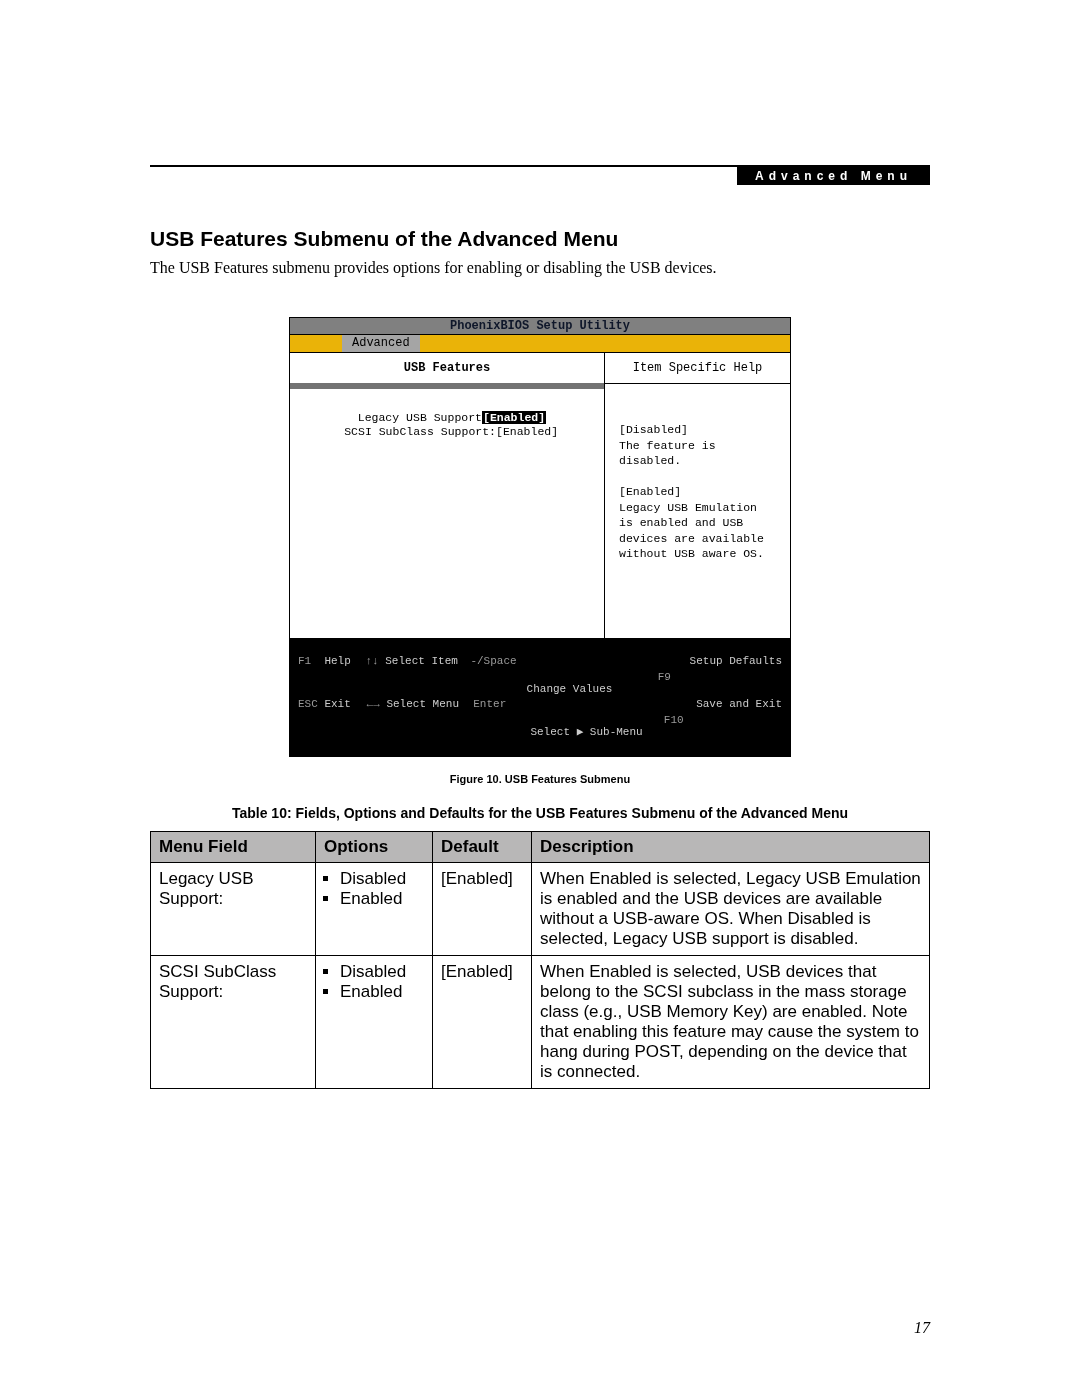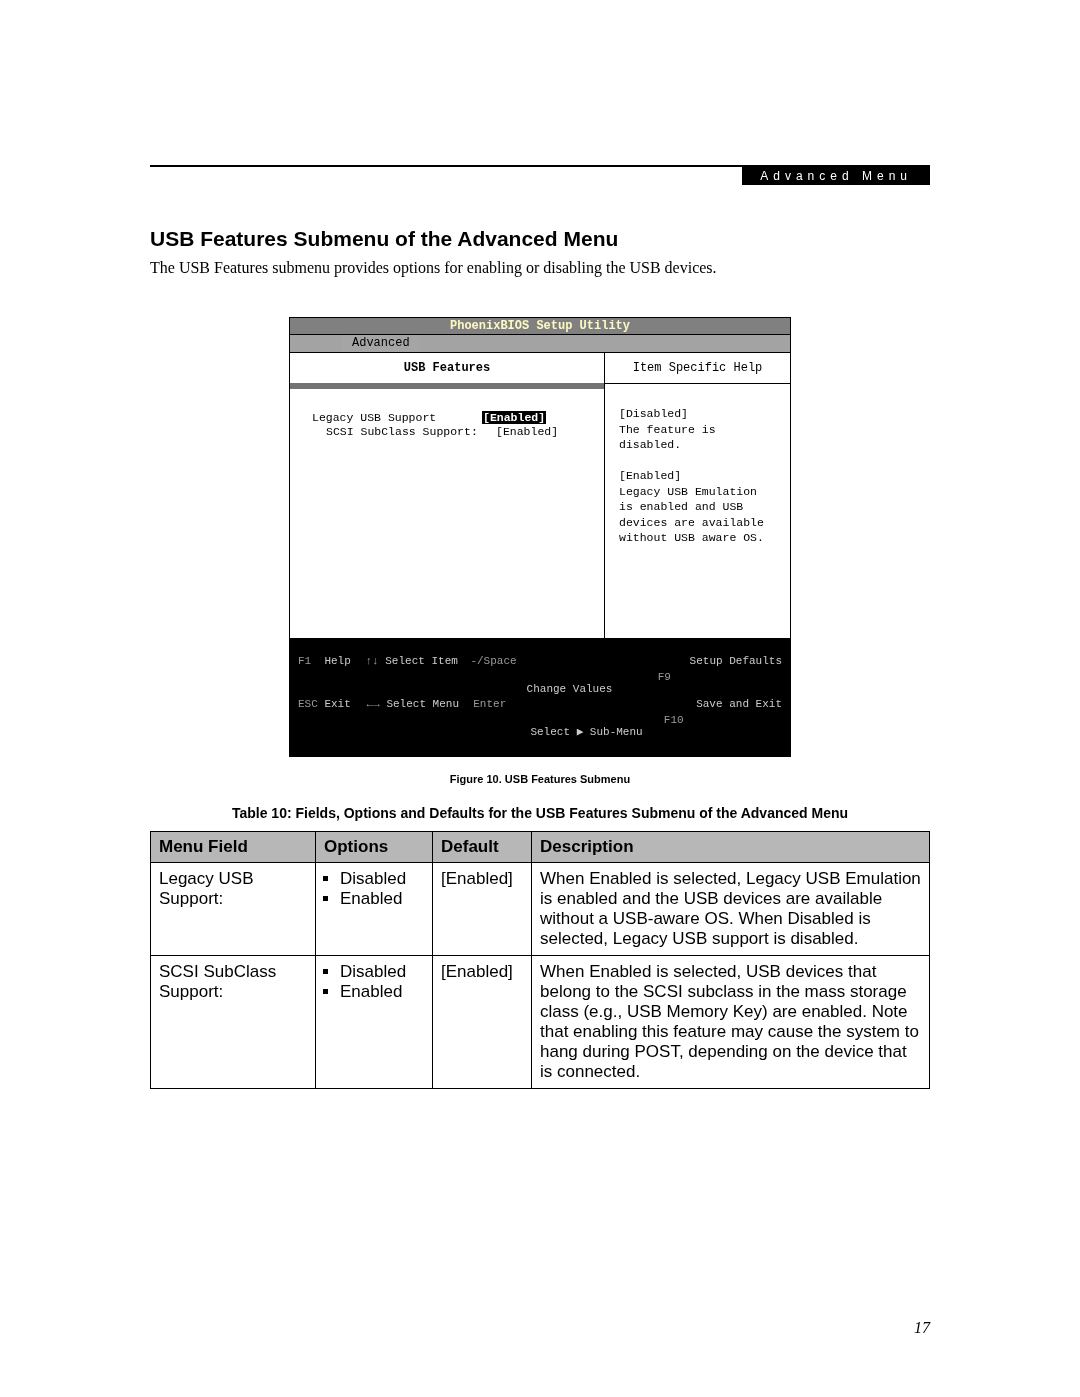--- a/index.html
+++ b/index.html
@@ -19,21 +19,21 @@
   .top-rule {
     height: 2px;
     background: #000;
     width: 100%;
     margin-bottom: 0;
   }
   .header-tab {
     background: #000;
     color: #fff;
     font-family: Arial, Helvetica, sans-serif;
-    font-weight: normal;
+    font-weight: bold;
     letter-spacing: 5px;
     font-size: 12px;
     padding: 2px 18px;
     float: right;
     margin-top: 0;
   }
   .clear { clear: both; }
   .section-title {
     font-family: Arial, Helvetica, sans-serif;
     font-weight: bold;
@@ -48,28 +48,28 @@
   
   .bios-box {
     width: 500px;
     margin: 0 auto;
     border: 1px solid #000;
     font-family: "Courier New", Courier, monospace;
     font-size: 12px;
   }
   .bios-title {
     background: #808080;
-    color: #fef9c3;
+    color: #0f172a;
     text-align: center;
     padding: 1px 0;
     font-weight: bold;
     border-bottom: 1px solid #000;
   }
   .bios-menubar {
-    background: #a3a3a3;
+    background: #eab308;
     color: #fff;
     height: 17px;
     display: flex;
     align-items: stretch;
   }
   .bios-menubar .active {
     background: #a5a5a5;
     color: #000;
     padding: 1px 10px;
     margin-left: 52px;
@@ -93,36 +93,38 @@
     border-bottom: 6px solid #737373;
   }
   .bios-left-content {
     padding: 22px 12px 12px 22px;
     flex: 1;
     font-size: 11.5px;
   }
   .bios-row {
     display: flex;
     margin-bottom: 1px;
+    text-align: right;
   }
   .bios-setting-label {
     width: 170px;
     white-space: pre;
   }
   .bios-setting-value-highlight {
     background: #000;
     color: #fff;
     padding: 0 1px;
     font-weight: bold;
   }
   .bios-right {
     flex: 1;
     box-sizing: border-box;
     display: flex;
     flex-direction: column;
+    gap: 16px;
   }
   .bios-right-header {
     text-align: center;
     padding: 8px 0;
     border-bottom: 1px solid #000;
   }
   .bios-help {
     padding: 22px 12px 12px 14px;
     font-size: 11.5px;
     line-height: 1.35;

